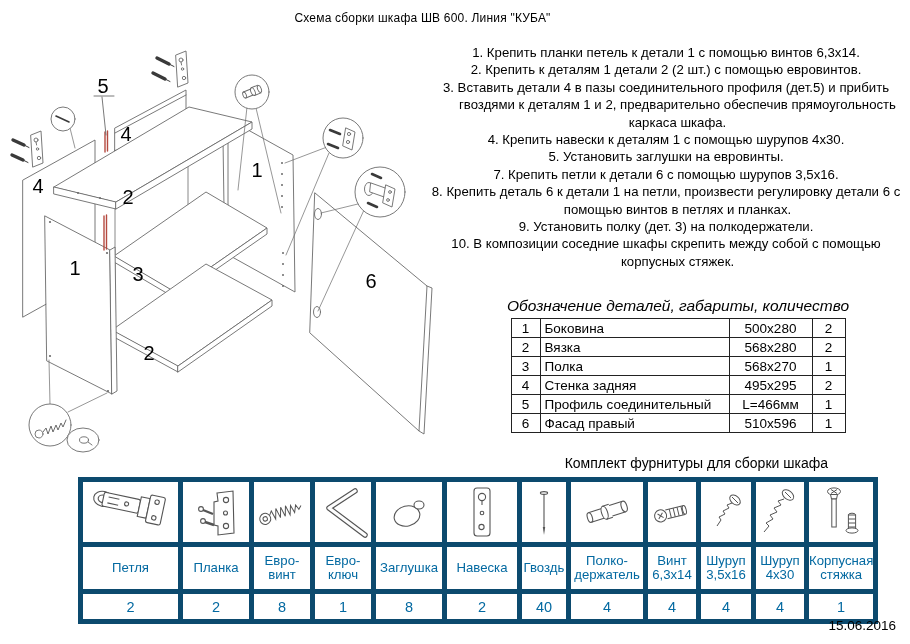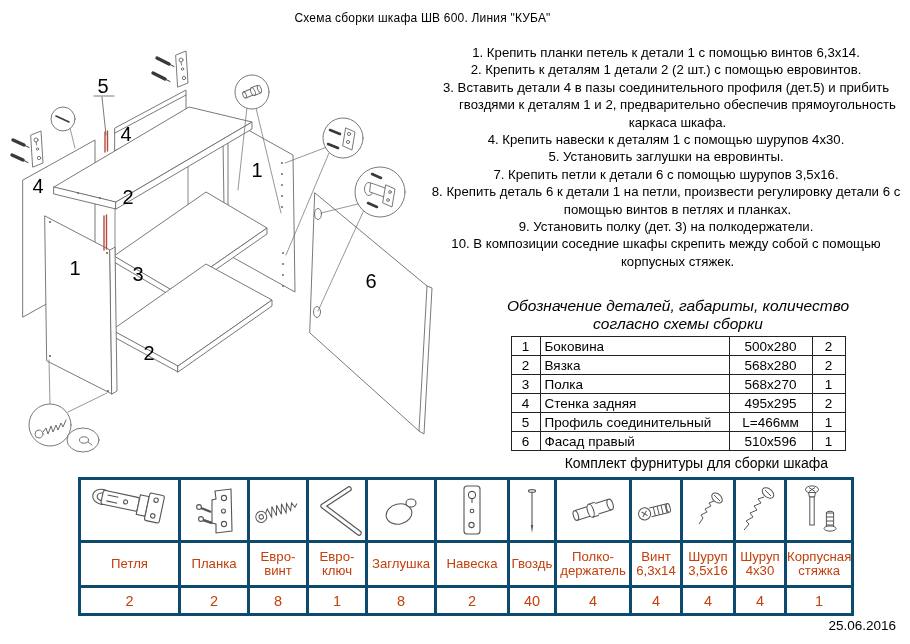--- a/index.html
+++ b/index.html
@@ -25,21 +25,21 @@
     overflow:hidden;white-space:nowrap;color:#000;
   }
   .pt-num{width:20px;text-align:center;}
   .pt-name{width:180px;text-align:left;}
   .pt-size{width:74px;text-align:center;}
   .pt-qty{width:24px;text-align:center;}
   
   #hw-section{left:0;top:455px;width:910px;}
   #hw-title{margin-left:78px;width:750px;text-align:right;font-size:14px;color:#000;}
   #hw-table{border-collapse:collapse;margin:6px 0 0 78px;table-layout:fixed;}
-  #hw-table td{border:3px solid #0c4a6e;text-align:center;vertical-align:middle;padding:0;color:#c2410c;}
+  #hw-table td{border:5px solid #0c4a6e;text-align:center;vertical-align:middle;padding:0;color:#0369a1;}
   .hw-icon-cell{height:60px;}
   .hw-label-cell{height:42px;font-size:13.2px;line-height:14.5px;white-space:pre-line;}
   .hw-qty-cell{height:25px;font-size:14.5px;}
   .hw-icon-cell svg{display:block;margin:0 auto;}
   #date{top:618px;left:0;width:896px;text-align:right;font-size:13.5px;color:#000;}
   
   #diagram-wrap{left:0;top:40px;width:450px;height:430px;}
   svg text{font-family:"Liberation Sans",sans-serif;}
 </style>
 </head>
@@ -238,21 +238,20 @@
   <div class="instr">5. Установить заглушки на евровинты.</div>
   <div class="instr">7. Крепить петли к детали 6 с помощью шурупов 3,5х16.</div>
   <div class="instr">8. Крепить деталь 6 к детали 1 на петли, произвести регулировку детали 6 с помощью винтов в петлях и планках.</div>
   <div class="instr">9. Установить полку (дет. 3) на полкодержатели.</div>
   <div class="instr">10. В композиции соседние шкафы скрепить между собой с помощью корпусных стяжек.</div>
 </div>
 
 <div id="parts-section" class="abs">
   <div class="section-title">
     <div>Обозначение деталей, габариты, количество</div>
-    <div>согласно схемы сборки</div>
   </div>
   <table id="parts-table">
     <tbody>
       <tr>
         <td class="pt-num">1</td>
         <td class="pt-name">Боковина</td>
         <td class="pt-size">500х280</td>
         <td class="pt-qty">2</td>
       </tr>
       <tr>
@@ -480,13 +479,13 @@
         <td class="hw-qty-cell">4</td>
         <td class="hw-qty-cell">4</td>
         <td class="hw-qty-cell">4</td>
         <td class="hw-qty-cell">4</td>
         <td class="hw-qty-cell">1</td>
       </tr>
     </tbody>
   </table>
 </div>
 
-<div id="date" class="abs">25.06.2016</div>
+<div id="date" class="abs">15.06.2016</div>
 
 </body></html>

